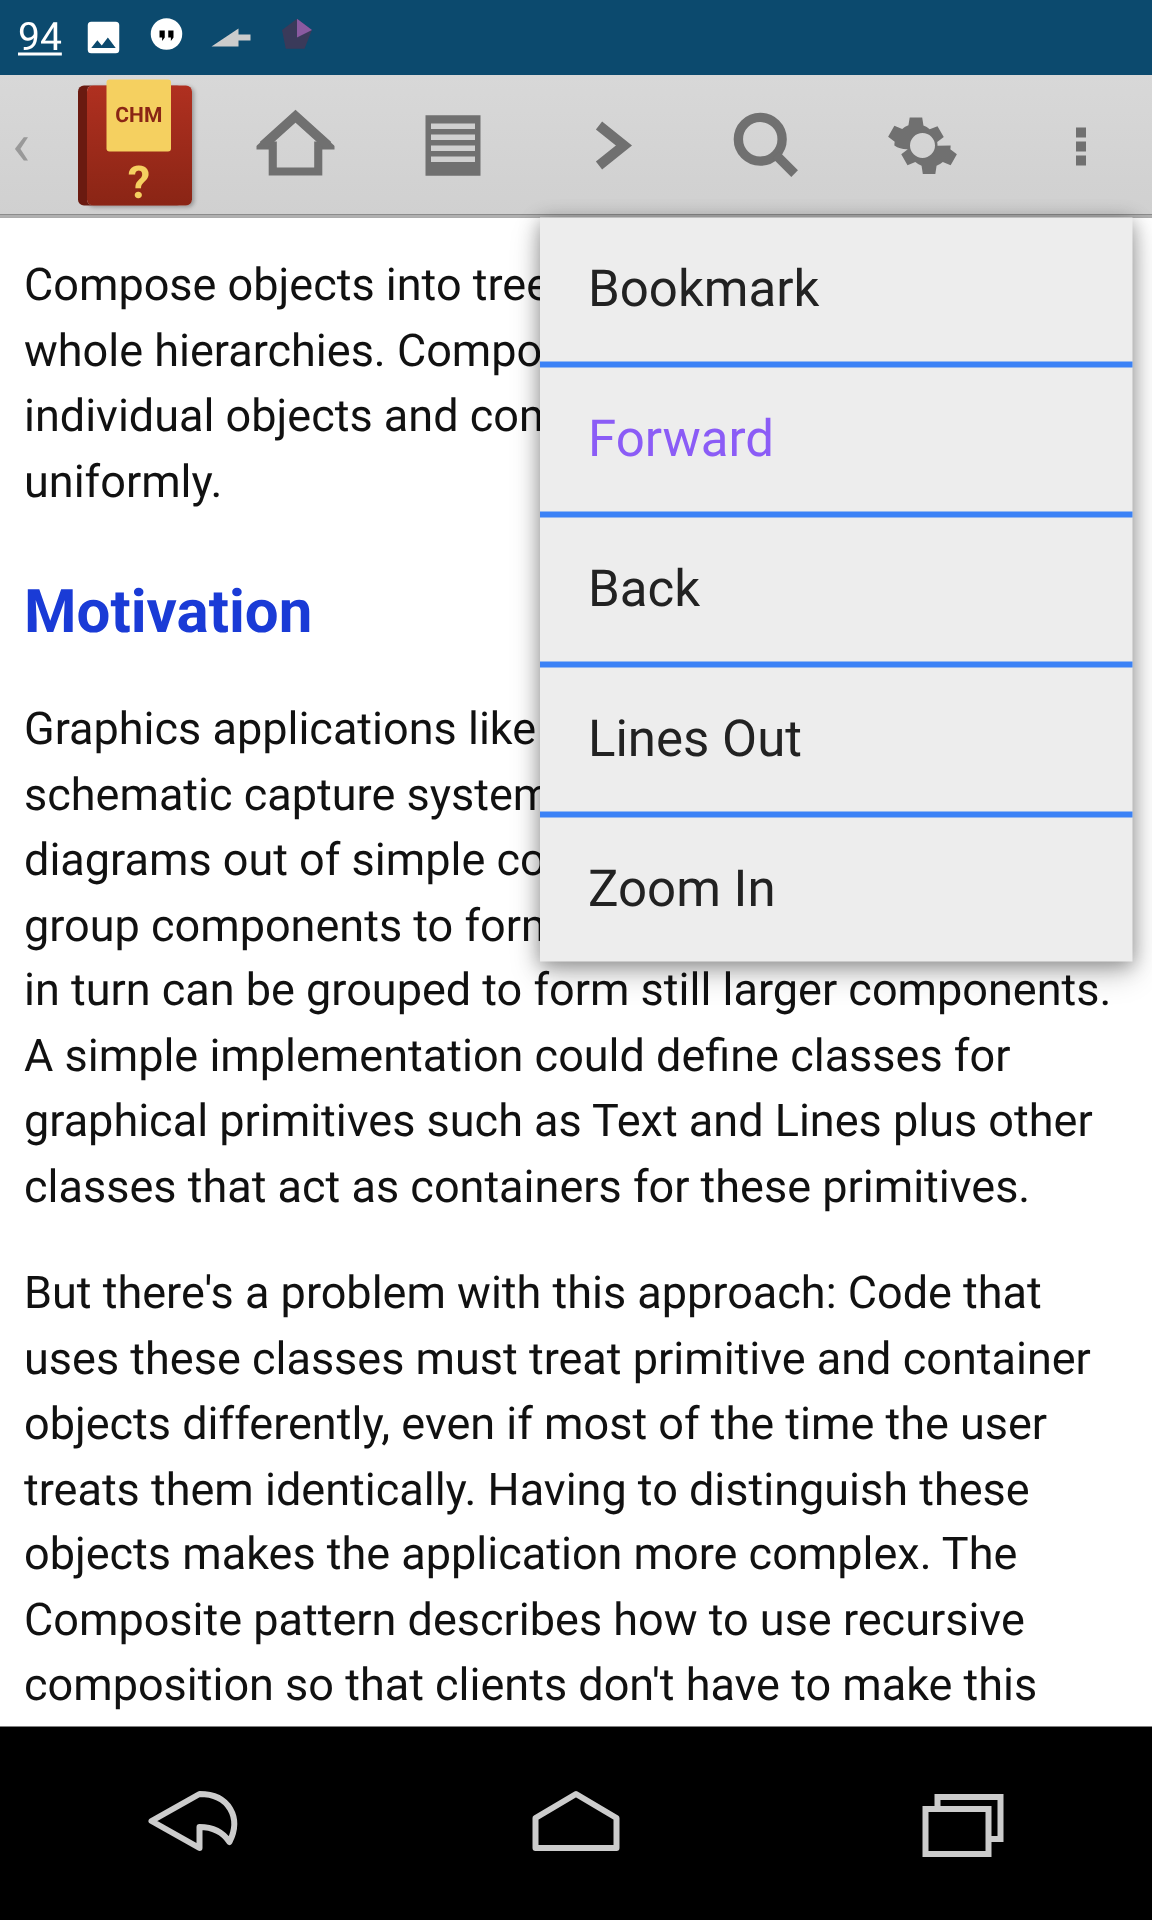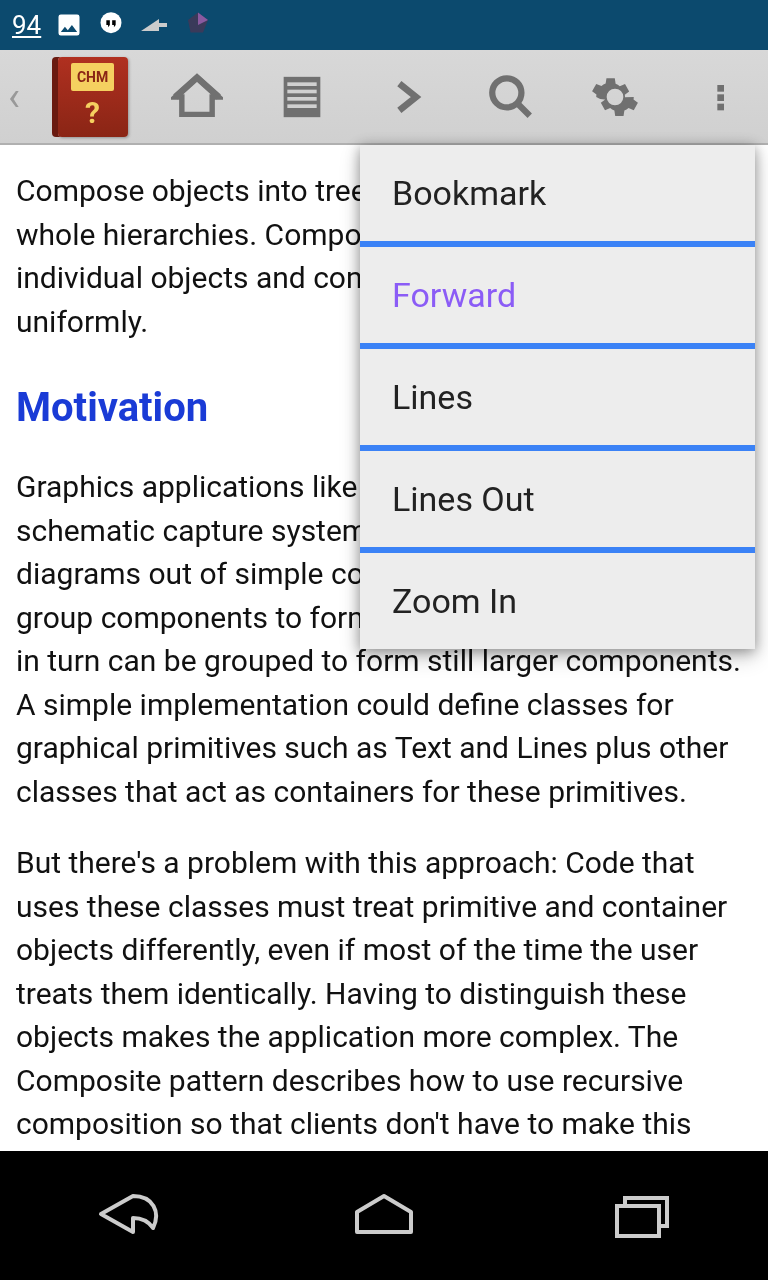--- a/index.html
+++ b/index.html
@@ -45,21 +45,21 @@
     flex-direction: column;
     align-items: center;
     justify-content: center;
     box-shadow: -6px 0 0 #6a1a10, 1px 1px 3px rgba(0,0,0,.3);
   }
   .chm-label {
     background: #f5d060;
     color: #8a2515;
     font-size: 14px;
     font-weight: bold;
-    padding: 6px 6px;
+    padding: 16px 6px;
     border-radius: 2px;
     margin-bottom: 4px;
   }
   .chm-q {
     color: #f5d060;
     font-size: 30px;
     font-weight: bold;
   }
   .back-chevron {
     color: #999;
@@ -93,21 +93,21 @@
     top: 145px;
     width: 395px;
     background: #ededed;
     box-shadow: 0 2px 12px rgba(0,0,0,.35), 0 8px 20px rgba(0,0,0,.2);
     z-index: 10;
   }
   .dropdown-item {
     padding: 28px 32px;
     font-size: 34px;
     color: #222;
-    border-bottom: 6px solid #3b82f6;
+    border-bottom: 4px solid #3b82f6;
   }
   .dropdown-item.disabled { color: #8b5cf6; }
   .dropdown-item:last-child { border-bottom: none; }
   
   .nav-bar {
     height: 129px;
     background: #000;
     display: flex;
     align-items: center;
     justify-content: space-around;
@@ -191,21 +191,21 @@
   <p>Compose objects into tree structures to represent part-whole hierarchies. Composite lets clients treat individual objects and compositions of objects uniformly.</p>
   <h2>Motivation</h2>
   <p>Graphics applications like drawing editors and schematic capture systems let users build complex diagrams out of simple components. The user can group components to form larger components, which in turn can be grouped to form still larger components. A simple implementation could define classes for graphical primitives such as Text and Lines plus other classes that act as containers for these primitives.</p>
   <p>But there's a problem with this approach: Code that uses these classes must treat primitive and container objects differently, even if most of the time the user treats them identically. Having to distinguish these objects makes the application more complex. The Composite pattern describes how to use recursive composition so that clients don't have to make this distinction.</p>
 
 </div>
 
 <div class="dropdown">
   <div class="dropdown-item">Bookmark</div>
   <div class="dropdown-item disabled">Forward</div>
-  <div class="dropdown-item">Lines</div>
+  <div class="dropdown-item">Back</div>
   <div class="dropdown-item">Lines Out</div>
   <div class="dropdown-item">Zoom In</div>
 </div>
 
 <div class="nav-bar">
   <div class="nav-btn">
     <svg width="90" height="60" viewBox="0 0 90 60">
         <path d="M50 12 C 70 12 78 28 70 44 C 66 38 60 34 50 34 L50 48 L18 30 L50 12 Z" stroke="#ccc" stroke-width="4" fill="none" stroke-linejoin="round"></path>
       </svg>
   </div>

